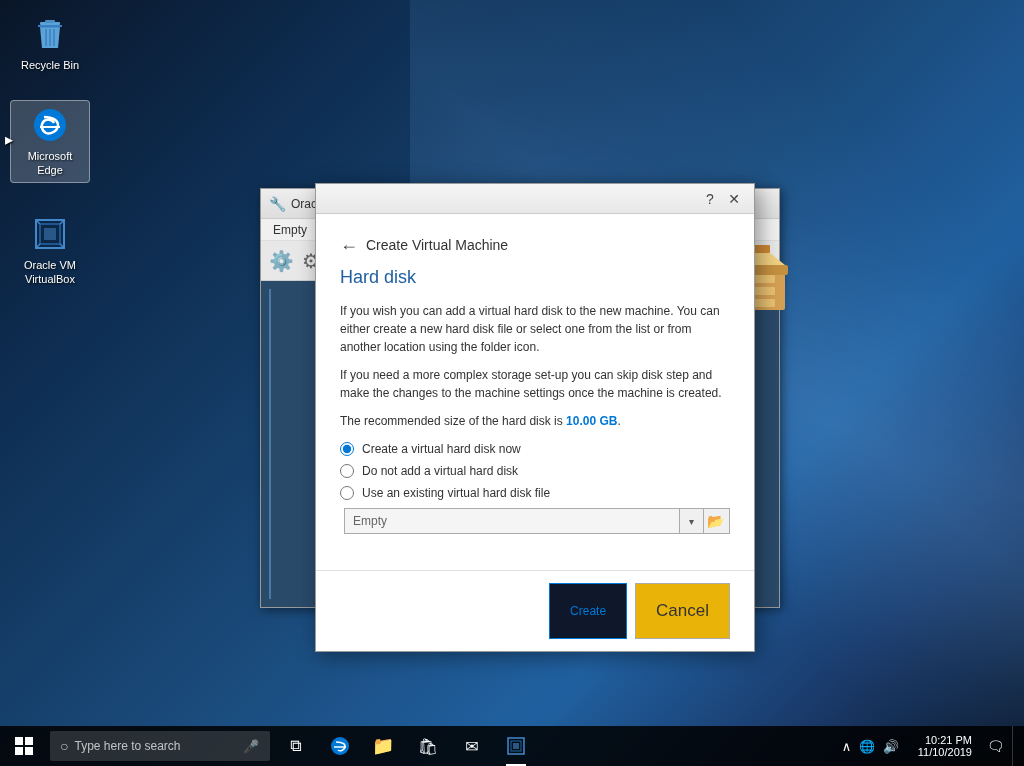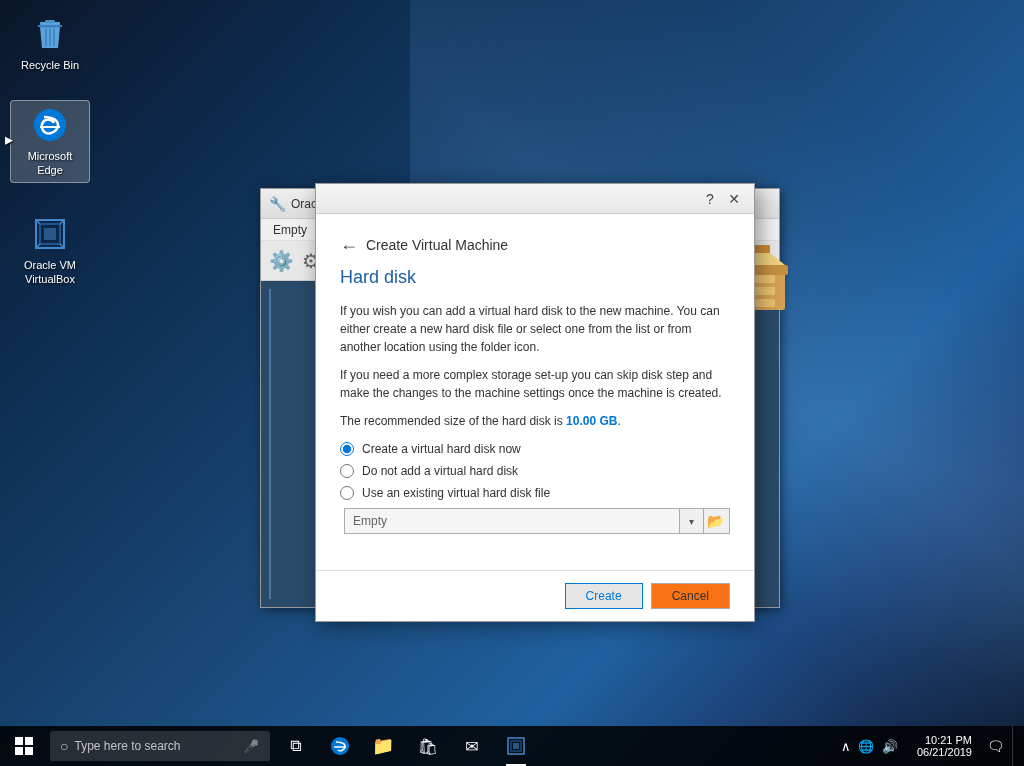--- a/index.html
+++ b/index.html
@@ -402,35 +402,35 @@
 
     .dialog-footer {
       display: flex;
       justify-content: flex-end;
       gap: 8px;
       padding: 12px 24px;
       border-top: 1px solid #e0e0e0;
     }
 
     .btn-create {
-      padding: 5px 20px;
-      background: #e5e5e5;
+      padding: 20px 20px;
+      background: #0f172a;
       border: 1px solid #0078d7;
       color: #0078d7;
       font-size: 12px;
       cursor: pointer;
       min-width: 70px;
     }
 
     .btn-cancel {
       padding: 5px 20px;
-      background: #f97316;
+      background: #eab308;
       border: 1px solid #ababab;
       color: #333;
-      font-size: 12px;
+      font-size: 17px;
       cursor: pointer;
       min-width: 70px;
     }
 
     
     .win-logo {
       display: grid;
       grid-template-columns: 1fr 1fr;
       gap: 2px;
       width: 18px;
@@ -632,21 +632,21 @@
     </div>
 
     <div class="taskbar-system">
       <div class="system-tray">
         <span class="system-tray-icon">∧</span>
         <span class="system-tray-icon">🌐</span>
         <span class="system-tray-icon">🔊</span>
       </div>
       <div class="clock">
         <span>10:21 PM</span>
-        <span>06/21/2019</span>
+        <span>11/10/2019</span>
       </div>
       <div class="notification-btn">
         <span>🗨</span>
       </div>
       <div class="show-desktop"></div>
     </div>
   </div>
 
 </div>
 

